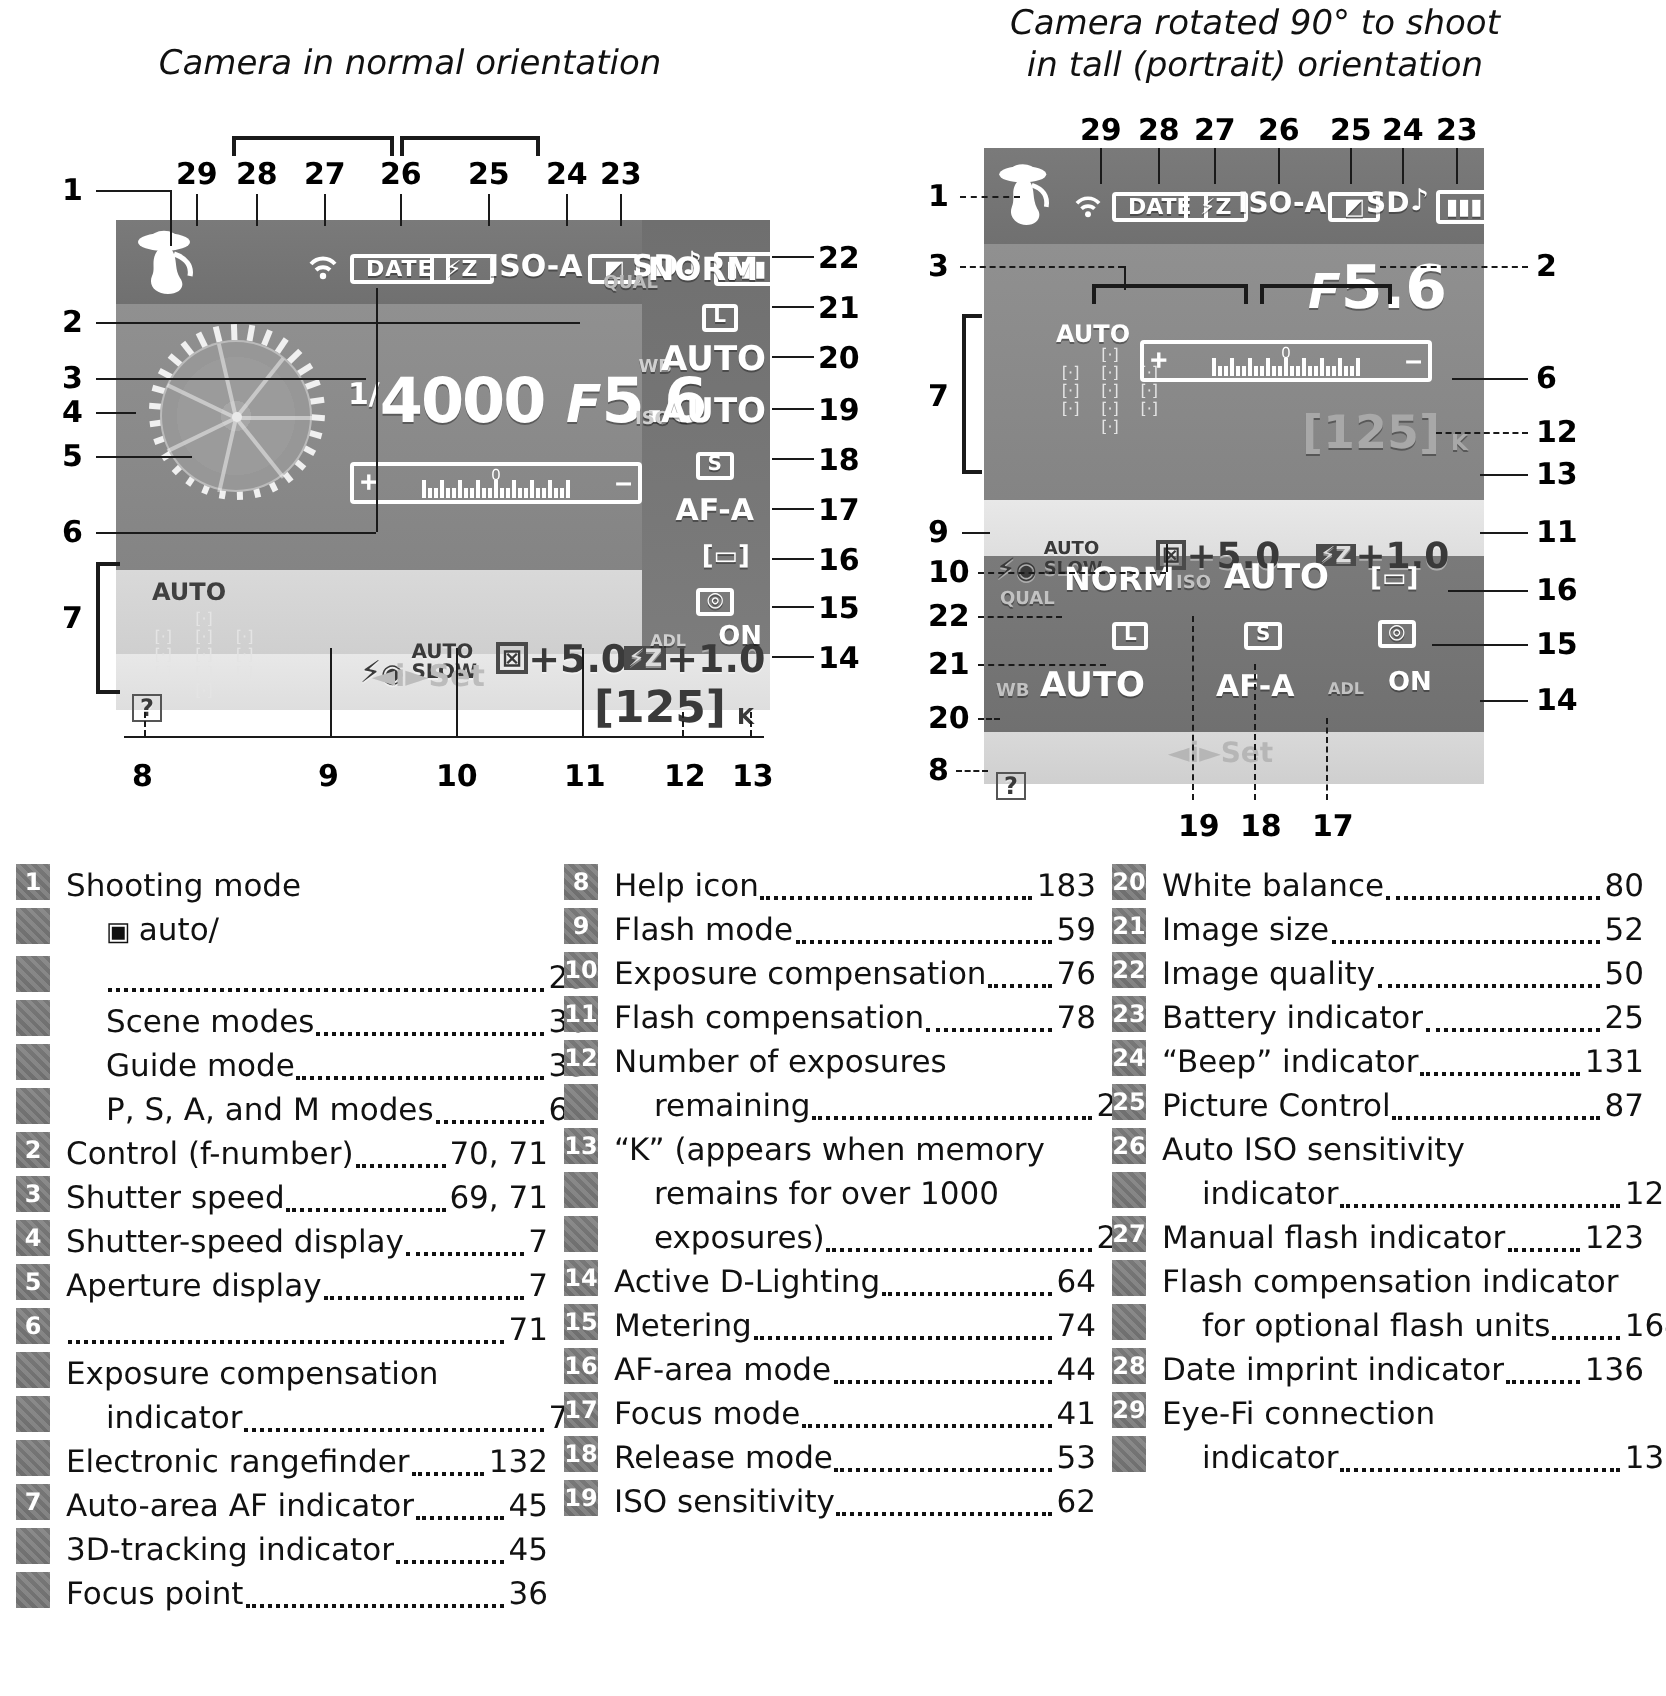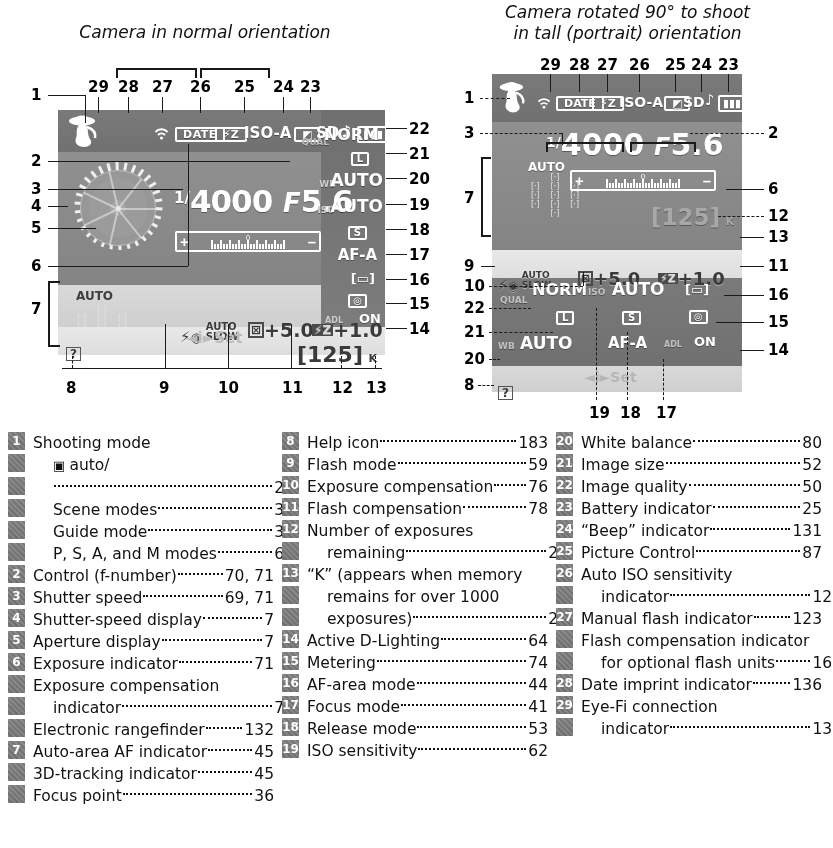--- a/index.html
+++ b/index.html
@@ -118,21 +118,21 @@
       linear-gradient(180deg,#7e7e7e,#747474);
     color:#fff;font-weight:bold;font-size:12px;text-align:center;
     font-family:"DejaVu Sans", sans-serif;
     line-height:18px;
   }
   .badge.cont{color:transparent;}
   .ltext{
     flex:1;padding-left:8px;font-size:15.5px;line-height:22px;
     font-family:"DejaVu Sans", sans-serif;color:#111;
   }
-  .ent{display:flex;align-items:center;width:100%;}
+  .ent{display:flex;align-items:flex-end;width:100%;}
   .ent .nm{white-space:nowrap;}
   .ent .dots{flex:1;border-bottom:2px dotted #111;margin:0 1px 4px 1px;min-width:4px;}
   .ent .pg{white-space:nowrap;padding-left:1px;}
   .ent.ind{padding-left:20px;}
   .modeicon{font-size:13px;}
 </style>
 </head>
 <body>
 
 <div class="fig-title" id="title-left">Camera in normal orientation</div>
@@ -329,23 +329,20 @@
       </svg>
   </div>
   <div class="seg small boxed" style="left:64px;top:22px;">DATE</div>
   <div class="seg small boxed" style="left:100px;top:22px;">⚡Z</div>
   <div class="seg" style="left:127px;top:21px;font-size:14px;">ISO-A</div>
   <div class="seg small boxed" style="left:172px;top:22px;">◩</div>
   <div class="seg" style="left:191px;top:21px;font-size:14px;">SD</div>
   <div class="seg" style="left:213px;top:19px;font-size:15px;">♪</div>
   <div class="seg small boxed" style="left:226px;top:21px;padding:1px 3px;">▮▮▮</div>
 
-  <div class="seg" style="left:54px;top:56px;">
-    <span style="font-size:14px;vertical-align:8px;">1/</span><span style="font-size:30px;">4000</span>
-  </div>
   <div class="seg" style="left:162px;top:56px;">
     <span style="font-size:24px;font-style:italic;">F</span><span style="font-size:30px;">5.6</span>
   </div>
 
   <div class="seg" style="left:36px;top:87px;font-size:12px;">AUTO</div>
   <div class="fpgrid" id="fp-p" style="left: 34px; top: 100px; width: 58px; grid-template-columns: repeat(3, 1fr);">
       <div class="fp"></div>
       <div class="fp">[·]</div>
       <div class="fp"></div>
       <div class="fp">[·]</div>
@@ -650,21 +647,20 @@
             <span class="nm">Aperture display</span>
             <span class="dots"></span>
             <span class="pg">7</span>
           </div>
         </div>
       </div>
       <div class="lrow">
         <div class="badge">6</div>
         <div class="ltext">
           <div class="ent">
-            <span class="nm">Exposure indicator</span>
             <span class="dots"></span>
             <span class="pg">71</span>
           </div>
         </div>
       </div>
       <div class="lrow">
         <div class="badge cont">6</div>
         <div class="ltext">
           <div class="ent">
             <span class="nm">Exposure compensation</span>

